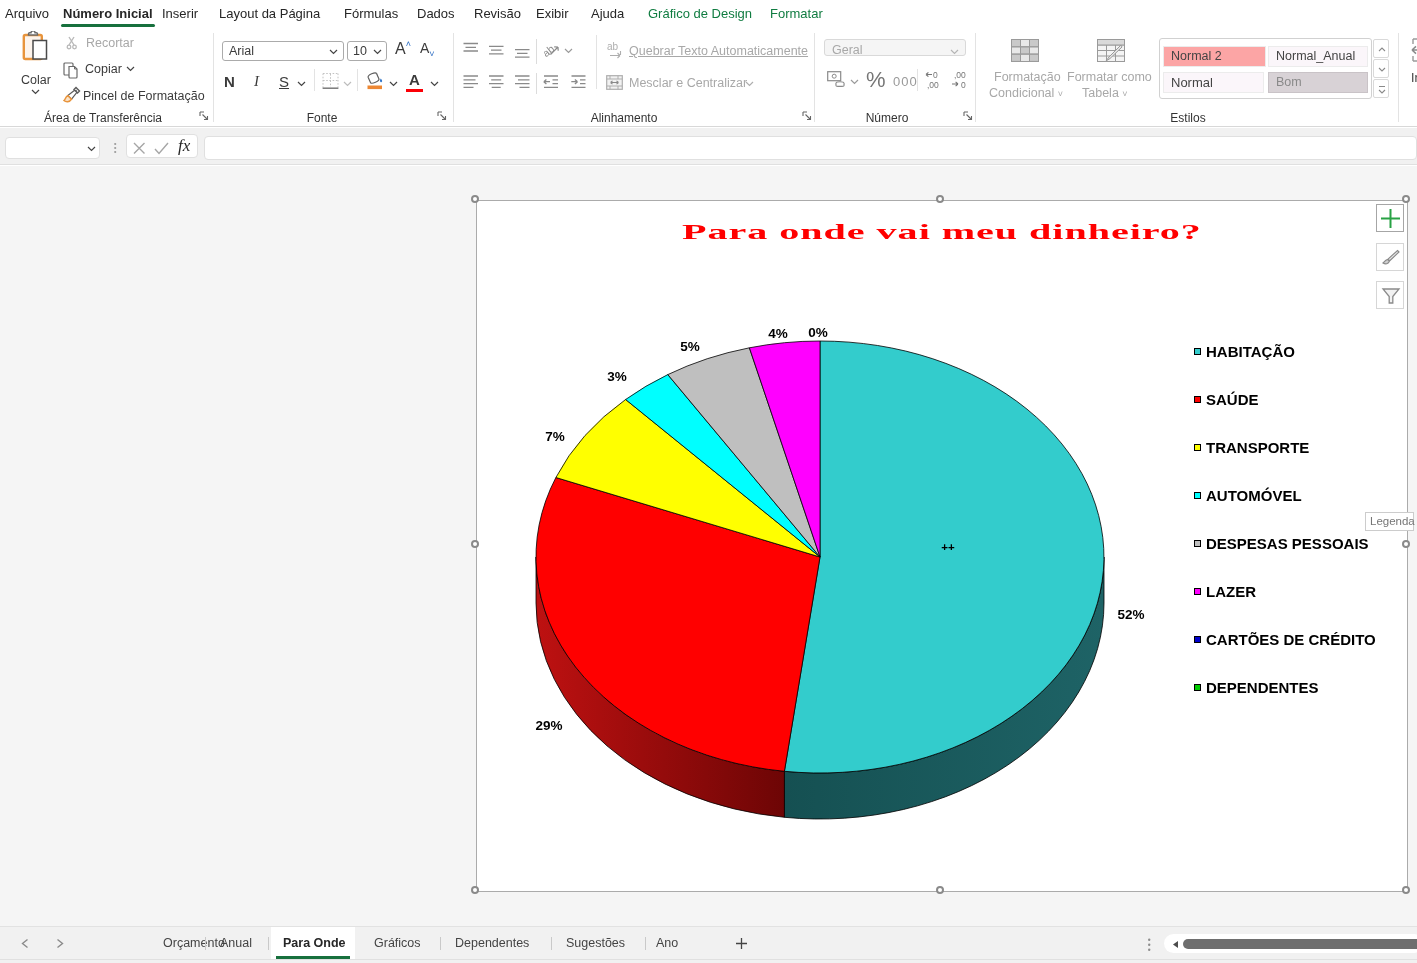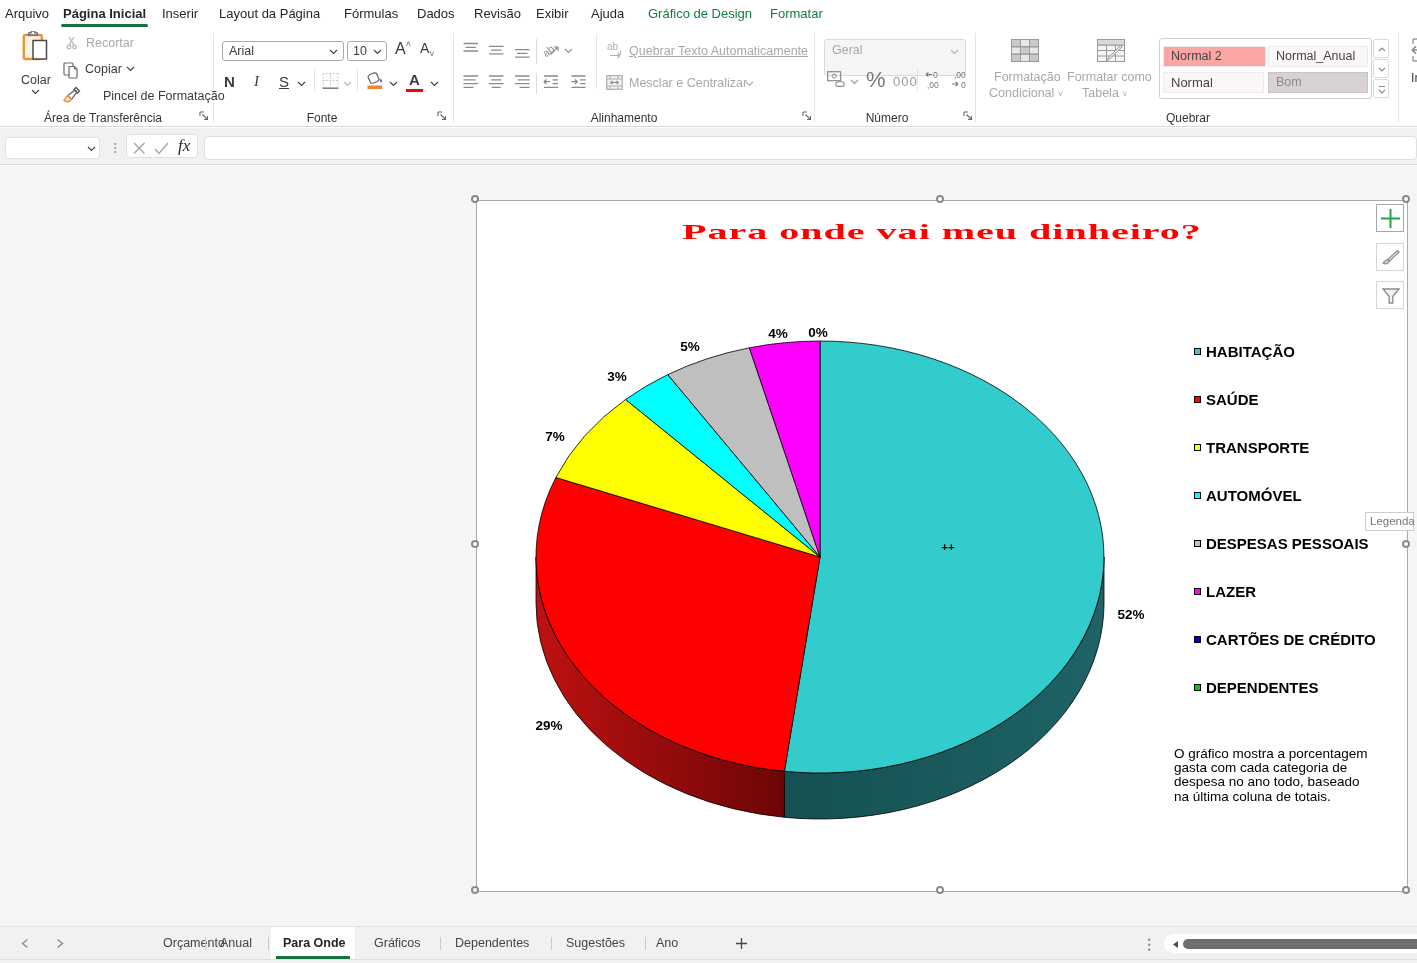--- a/index.html
+++ b/index.html
@@ -26,21 +26,21 @@
 .tsep { position:absolute; top:10px; height:13px; width:1px; background:#c9c9c9; }
 .pctlabel { position:absolute; font-size:13.5px; font-weight:bold; color:#000; white-space:nowrap; transform:translate(-50%,-50%); }
 .legitem { position:absolute; left:717px; height:10px; }
 .legsq { position:absolute; left:0; top:0; width:7px; height:7px; border:1px solid #000; }
 .legtxt { position:absolute; left:12px; top:-5px; font-size:15px; font-weight:bold; color:#000; white-space:nowrap; }
 </style>
 </head>
 <body>
 <div id="tabs">
   <div class="mtab" style="left:5px;">Arquivo</div>
-  <div class="mtab active" style="left:63px;">Página Inicial</div>
+  <div class="mtab active" style="left:63px;">Número Inicial</div>
   <div class="mtab" style="left:162px;">Inserir</div>
   <div class="mtab" style="left:219px;">Layout da Página</div>
   <div class="mtab" style="left:344px;">Fórmulas</div>
   <div class="mtab" style="left:417px;">Dados</div>
   <div class="mtab" style="left:474px;">Revisão</div>
   <div class="mtab" style="left:536px;">Exibir</div>
   <div class="mtab" style="left:591px;">Ajuda</div>
   <div class="mtab green" style="left:648px;">Gráfico de Design</div>
   <div class="mtab green" style="left:770px;">Formatar</div>
 </div>
@@ -74,21 +74,21 @@
   </svg>
   <div class="rtext" style="position:absolute; left:85px; top:35px;">Copiar</div>
   <svg class="abs" style="left:126px; top:39px;" width="9" height="6">
       <path d="M1 1 L4.5 4.5 L8 1" stroke="#444" stroke-width="1.2" fill="none"></path>
     </svg>
   <svg class="abs" style="left:63px; top:59px;" width="18" height="18" viewBox="0 0 18 18">
     <path d="M11 3.5 L14.5 7 L16.5 5 L13 1.5 Z M12 5.5 l1.5 -1.5" fill="#fff" stroke="#5a5a5a" stroke-width="1.4"></path>
     <path d="M11.6 4.2 L4.8 9.6 L8.6 13.2 L13.9 6.4 Z" fill="#fff" stroke="#5a5a5a" stroke-width="1.2"></path>
     <path d="M4.8 9.6 c-2.4 .8 -2 3.6 -3.8 4.9 c1.6 1.6 5.6 2 7.6 -1.3 Z" fill="#FBE3C8" stroke="#E8943C" stroke-width="1.5"></path>
   </svg>
-  <div class="rtext" style="position:absolute; left:83px; top:62px;margin-left:20px;">Pincel de Formatação</div>
+  <div class="rtext" style="position:absolute; left:83px; top:62px;">Pincel de Formatação</div>
   <div class="glabel" style="left:3px;">Área de Transferência</div>
   <svg class="abs" style="left:199px; top:84px;" width="10" height="10">
       <path d="M1 1 h4 M1 1 v4 M3.5 3.5 l4.5 4.5 M8.5 5 v3.5 h-3.5" stroke="#666" stroke-width="1.1" fill="none"></path>
     </svg>
 
   <div class="abs" style="left:222px; top:14px; width:122px; height:20px; background:#fff; border:1px solid #ababab; border-radius:3px;">
     <div class="rtext" style="position:absolute; left:6px; top:2px;">Arial</div>
     <svg class="abs" style="right:5px; top:7px;" width="9" height="6">
         <path d="M1 1 L4.5 4.5 L8 1" stroke="#444" stroke-width="1.2" fill="none"></path>
       </svg>
@@ -175,21 +175,21 @@
   </svg>
   <div class="rtext dis" style="position:absolute; left:629px; top:49px;">Mesclar e Centralizar</div>
   <svg class="abs" style="left:745px; top:54px;" width="9" height="6">
       <path d="M1 1 L4.5 4.5 L8 1" stroke="#aeaeae" stroke-width="1.2" fill="none"></path>
     </svg>
   <div class="glabel" style="left:524px; width:200px;">Alinhamento</div>
   <svg class="abs" style="left:802px; top:84px;" width="10" height="10">
       <path d="M1 1 h4 M1 1 v4 M3.5 3.5 l4.5 4.5 M8.5 5 v3.5 h-3.5" stroke="#666" stroke-width="1.1" fill="none"></path>
     </svg>
 
-  <div class="abs" style="left:824px; top:12px; width:142px; height:37px; background:#f5f5f5; border:1px solid #d9d9d9; border-radius:3px;">
+  <div class="abs" style="left:824px; top:12px; width:142px; height:17px; background:#f5f5f5; border:1px solid #d9d9d9; border-radius:3px;">
     <div class="rtext dis" style="position:absolute; left:7px; top:3px;">Geral</div>
     <svg class="abs" style="right:6px; top:9px;" width="9" height="6">
         <path d="M1 1 L4.5 4.5 L8 1" stroke="#b5b5b5" stroke-width="1.2" fill="none"></path>
       </svg>
   </div>
   <svg class="abs" style="left:827px; top:44px;" width="19" height="17" viewBox="0 0 19 17">
     <rect x=".7" y=".7" width="13" height="9" fill="none" stroke="#8a8a8a" stroke-width="1.2"></rect>
     <circle cx="7.2" cy="5.2" r="2" fill="none" stroke="#8a8a8a" stroke-width="1"></circle>
     <ellipse cx="13" cy="12.5" rx="4" ry="1.8" fill="#fff" stroke="#8a8a8a" stroke-width="1.1"></ellipse>
     <path d="M9 12.5 v2.2 c0 1 8 1 8 0 v-2.2" fill="#fff" stroke="#8a8a8a" stroke-width="1.1"></path>
@@ -261,21 +261,21 @@
   <div class="abs" style="left:1373px; top:32px; width:16px; height:19px; border:1px solid #d9d9d9; border-radius:2px;">
       <svg style="position:absolute;left:4px;top:7px;" width="8" height="5">
         <path d="M1 1 L4 4 L7 1" stroke="#8a8a8a" stroke-width="1.1" fill="none"></path>
       </svg>
     </div>
   <div class="abs" style="left:1373px; top:52px; width:16px; height:19px; border:1px solid #d9d9d9; border-radius:2px;">
       <svg style="position:absolute;left:4px;top:5px;" width="8" height="10">
         <path d="M1 1.5 h6 M1 5 L4 8 L7 5" stroke="#8a8a8a" stroke-width="1.1" fill="none"></path>
       </svg>
     </div>
-  <div class="glabel" style="left:1088px; width:200px;">Quebrar</div>
+  <div class="glabel" style="left:1088px; width:200px;">Estilos</div>
 
   <svg class="abs" style="left:1411px; top:11px;" width="12" height="24" viewBox="0 0 12 24">
     <path d="M2 1 h10 M2 1 v5 M2 23 h10 M2 23 v-5 M11 6 v12" stroke="#9a9a9a" stroke-width="1.4" fill="none"></path>
     <path d="M1 12 h9 M1 12 l4 -3.6 M1 12 l4 3.6" stroke="#8a8a8a" stroke-width="1.5" fill="none"></path>
   </svg>
   <div style="position:absolute; left:1411px; top:44px; font-size:12.5px; color:#3b3b3b;">In</div>
 </div>
 <div id="fbar">
   <div class="abs" style="left:5px; top:9px; width:95px; height:22px; background:#fff; border:1px solid #e0e0e0; border-radius:4px;">
     <svg class="abs" style="left:81px; top:8px;" width="9" height="6">
@@ -357,21 +357,20 @@
         <div class="legtxt">LAZER</div>
       </div>
     <div class="legitem" style="top:435px;">
         <div class="legsq" style="background:#0000CC;"></div>
         <div class="legtxt">CARTÕES DE CRÉDITO</div>
       </div>
     <div class="legitem" style="top:483px;">
         <div class="legsq" style="background:#00CC00;"></div>
         <div class="legtxt">DEPENDENTES</div>
       </div>
-    <div style="position:absolute; left:697px; top:546px; width:215px; font-size:13.5px; line-height:14.2px; color:#000;">O gráfico mostra a porcentagem<br>gasta com cada categoria de<br>despesa no ano todo, baseado<br>na última coluna de totais.</div>
   </div>
 
   <div class="handle" style="left:470.5px; top:28.5px;"></div>
   <div class="handle" style="left:936px; top:28.5px;"></div>
   <div class="handle" style="left:1402px; top:28.5px;"></div>
   <div class="handle" style="left:470.5px; top:374px;"></div>
   <div class="handle" style="left:1402px; top:374px;"></div>
   <div class="handle" style="left:470.5px; top:720px;"></div>
   <div class="handle" style="left:936px; top:720px;"></div>
   <div class="handle" style="left:1402px; top:720px;"></div>

